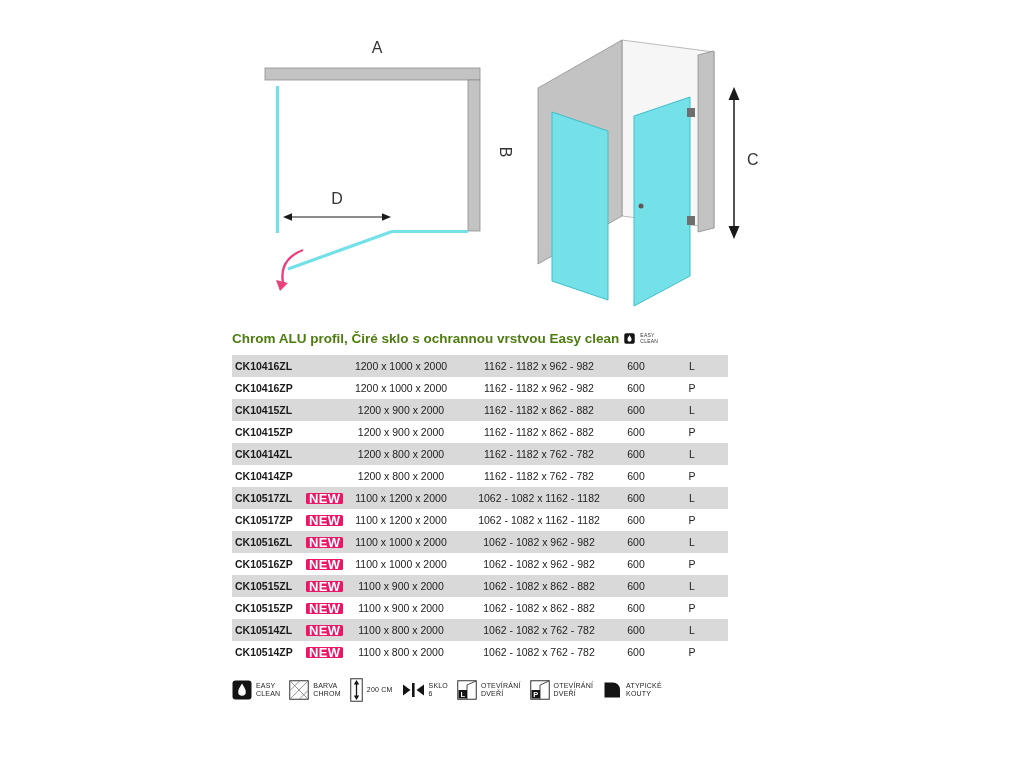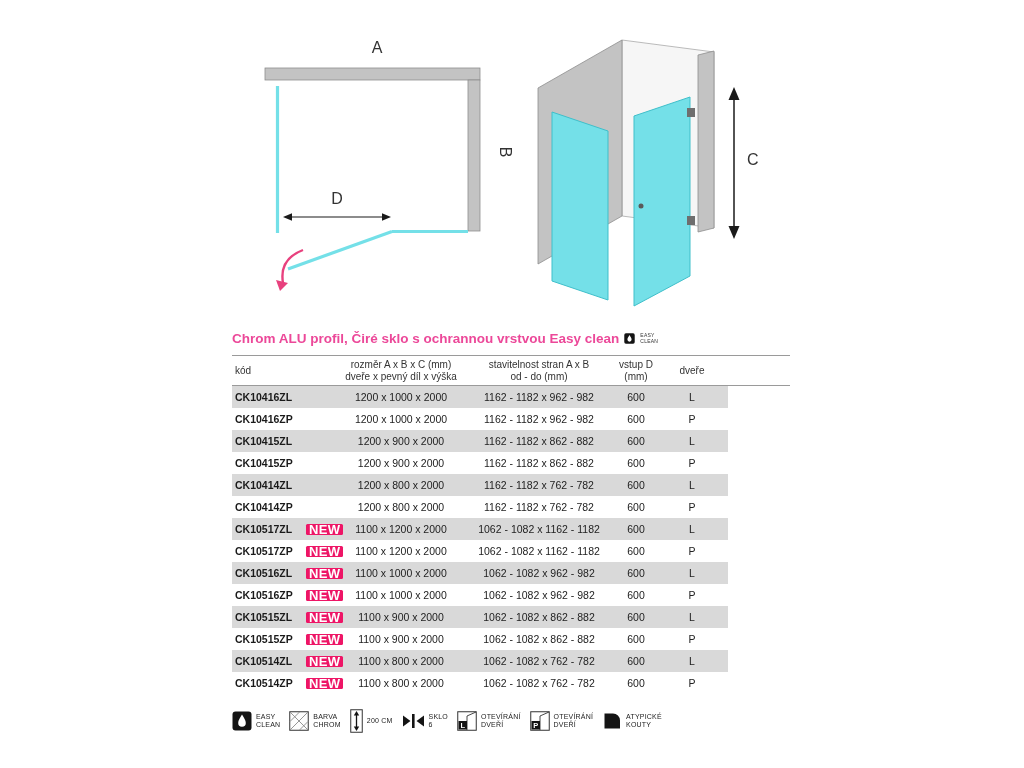--- a/index.html
+++ b/index.html
@@ -21,21 +21,21 @@
   .dim        { stroke: #1a1a1a; stroke-width: 1.2; }
   .dim-thick  { stroke-width: 1.5; }
   .dim-head   { fill: #1a1a1a; }
   .pink-arrow { stroke: var(--pink); stroke-width: 2.4; fill: none; }
   .pink-head  { fill: var(--pink); }
   .diag-label { font-size: 16px; fill: #333; font-family: "Liberation Sans", sans-serif; }
 
   
   .content { position: absolute; left: 232px; top: 331px; width: 558px; }
   .title-row { display: flex; align-items: center; gap: 5px; }
-  .title { font-size: 13.5px; font-weight: bold; margin: 0; color: #ec4899; white-space: nowrap; }
+  .title { font-size: 13.5px; font-weight: bold; margin: 0; color: #4d7c0f; white-space: nowrap; }
   .mini-icon { display: inline-flex; }
   .mini-icon-label { display: flex; flex-direction: column; font-size: 5px; line-height: 5.5px; color: #333; letter-spacing: 0.2px; }
 
   .spec-table { margin-top: 9px; width: 558px; font-size: 10.5px; }
   .thead {
     display: flex; align-items: center;
     border-top: 1px solid #9a9a9a; border-bottom: 1px solid #9a9a9a;
     padding: 3px 0; font-size: 10px; line-height: 11.5px; color: #333;
   }
   .trow { display: flex; height: 22px; line-height: 22px; width: 496px; }
@@ -113,37 +113,20 @@
           <path d="M10 3.5 C7.8 7.2 6.2 9.4 6.2 11.9 a3.8 3.8 0 0 0 7.6 0 C13.8 9.4 12.2 7.2 10 3.5 Z" fill="#fff"></path>
         </svg>
       </span>
       <span class="mini-icon-label">
         <span>EASY</span>
         <span>CLEAN</span>
       </span>
     </div>
 
     <div class="spec-table">
-      <div class="thead">
-        <div class="col c-kod">kód</div>
-        <div class="col c-new"></div>
-        <div class="col c-rozmer">
-          <div>rozměr A x B x C (mm)</div>
-          <div>dveře x pevný díl x výška</div>
-        </div>
-        <div class="col c-stav">
-          <div>stavitelnost stran A x B</div>
-          <div>od - do (mm)</div>
-        </div>
-        <div class="col c-vstup">
-          <div>vstup D</div>
-          <div>(mm)</div>
-        </div>
-        <div class="col c-dvere">dveře</div>
-      </div>
       <div class="tbody" id="tbody">
           <div class="trow striped">
             <div class="col c-kod cell-kod">CK10416ZL</div>
             <div class="col c-new"></div>
             <div class="col c-rozmer">1200 x 1000 x 2000</div>
             <div class="col c-stav">1162 - 1182 x 962 - 982</div>
             <div class="col c-vstup">600</div>
             <div class="col c-dvere">L</div>
           </div>
           <div class="trow">

